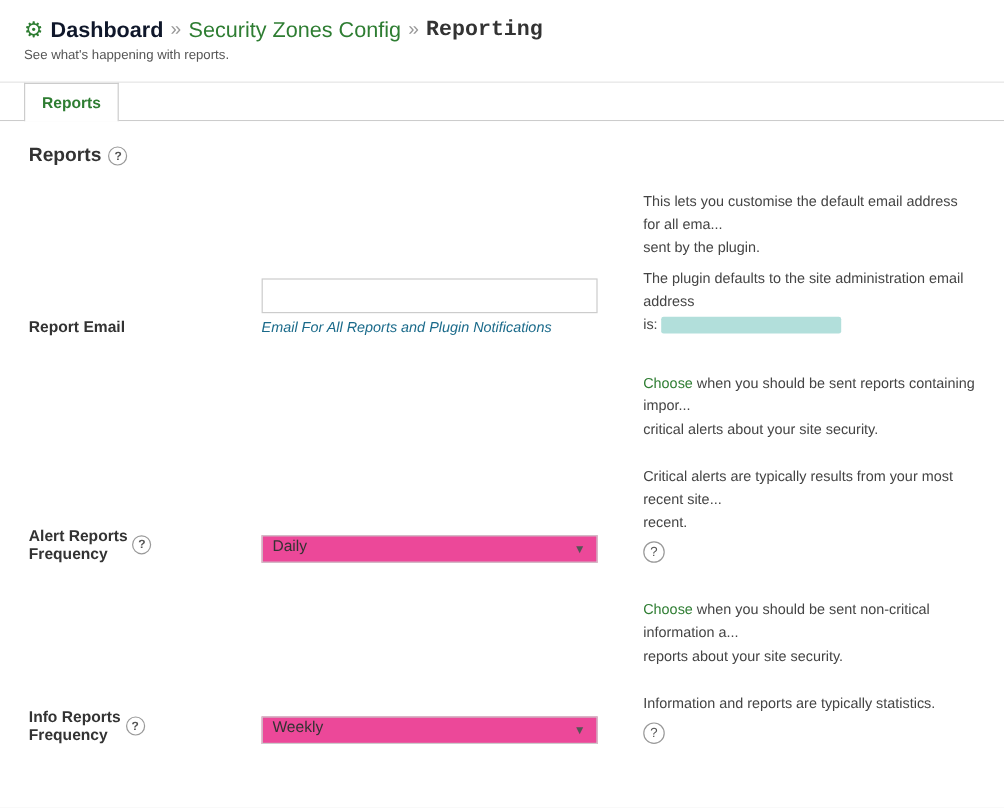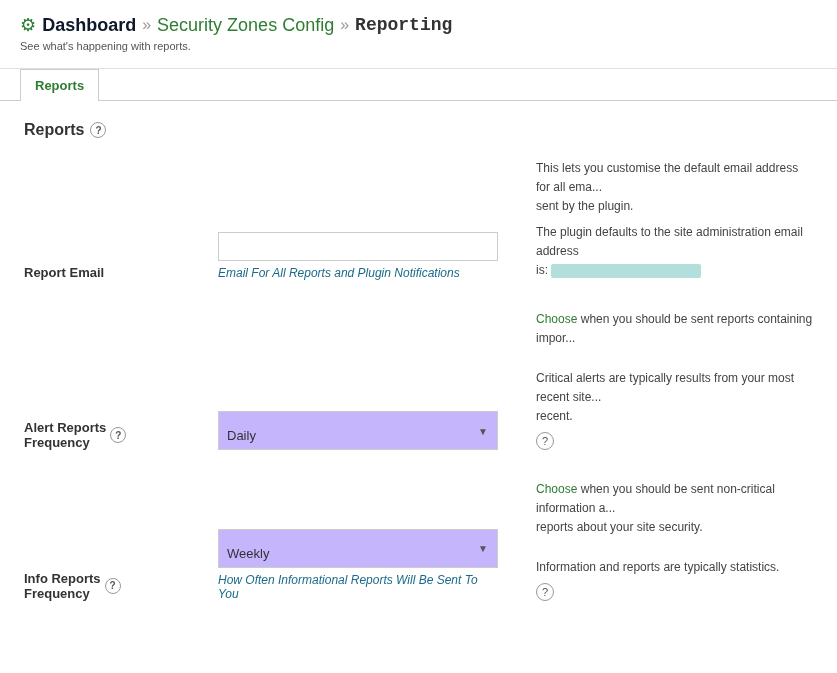--- a/index.html
+++ b/index.html
@@ -36,21 +36,21 @@
     .form-input-col { width: 280px; flex-shrink: 0; }
     .form-desc-col { flex: 1; padding-left: 24px; font-size: 12px; color: #444; line-height: 1.5; }
 
     
     .text-input { width: 100%; border: 1px solid #ccc; padding: 6px 8px; font-size: 13px; color: #333; outline: none; background: #fff; }
 
     .field-hint { font-size: 12px; color: #1a6a8a; font-style: italic; margin-top: 5px; }
 
     
     .select-wrapper { position: relative; width: 100%; }
-    .select-input { width: 100%; border: 1px solid #ccc; padding: 16px 30px 6px 8px; font-size: 13px; color: #333; background: #c4b5fd; appearance: none; cursor: pointer; outline: none; }
+    .select-input { width: 100%; border: 1px solid #ccc; padding: 0 30px 6px 8px; font-size: 13px; color: #333; background: #ec4899; appearance: none; cursor: pointer; outline: none; }
     .select-arrow { position: absolute; right: 10px; top: 50%; transform: translateY(-50%); pointer-events: none; font-size: 10px; color: #555; }
 
     
     .desc-text { font-size: 12px; color: #444; line-height: 1.6; }
     .desc-redacted { display: inline-block; background: #b2dfdb; height: 14px; width: 150px; vertical-align: middle; border-radius: 2px; }
     .desc-help { display: inline-flex; align-items: center; justify-content: center; width: 18px; height: 18px; border: 1px solid #999; border-radius: 50%; font-size: 11px; color: #555; cursor: pointer; margin-top: 6px; }
   </style>
 </head>
 <body>
 
@@ -115,20 +115,21 @@
             <option>Monthly</option>
             <option>Never</option>
           </select>
           <span class="select-arrow">▼</span>
         </div>
       </div>
       <div class="form-desc-col">
         <div class="desc-text">
           <span style="color:#2e7d32;">Choose</span>
           <span> when you should be sent reports containing impor...</span><br>
+          <span>critical alerts about your site security.</span>
         </div>
         <div class="desc-text" style="margin-top:20px;">
           <span>Critical alerts are typically results from your most recent site...</span><br>
           <span>recent.</span>
         </div>
         <div class="desc-help">?</div>
       </div>
     </div>
 
     <div class="form-row">
@@ -141,21 +142,20 @@
       <div class="form-input-col">
         <div class="select-wrapper">
           <select class="select-input">
             <option>Daily</option>
             <option selected="">Weekly</option>
             <option>Monthly</option>
             <option>Never</option>
           </select>
           <span class="select-arrow">▼</span>
         </div>
-        <div class="field-hint">How Often Informational Reports Will Be Sent To You</div>
       </div>
       <div class="form-desc-col">
         <div class="desc-text">
           <span style="color:#2e7d32;">Choose</span>
           <span> when you should be sent non-critical information a...</span><br>
           <span>reports about your site security.</span>
         </div>
         <div class="desc-text" style="margin-top:20px;">
           <span>Information and reports are typically statistics.</span>
         </div>

